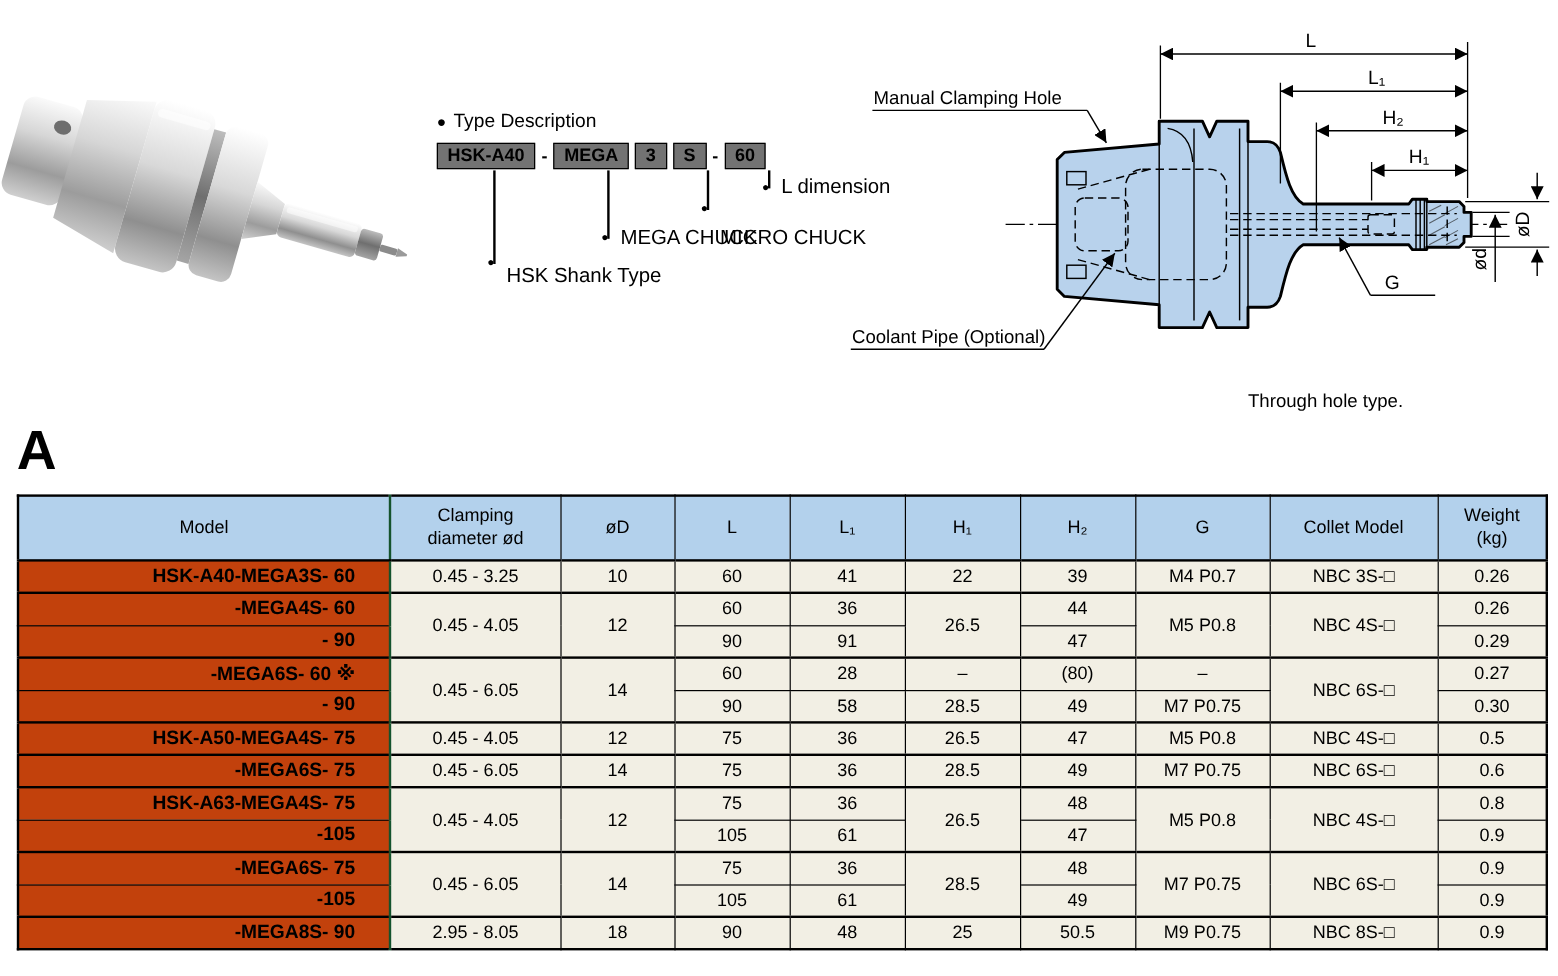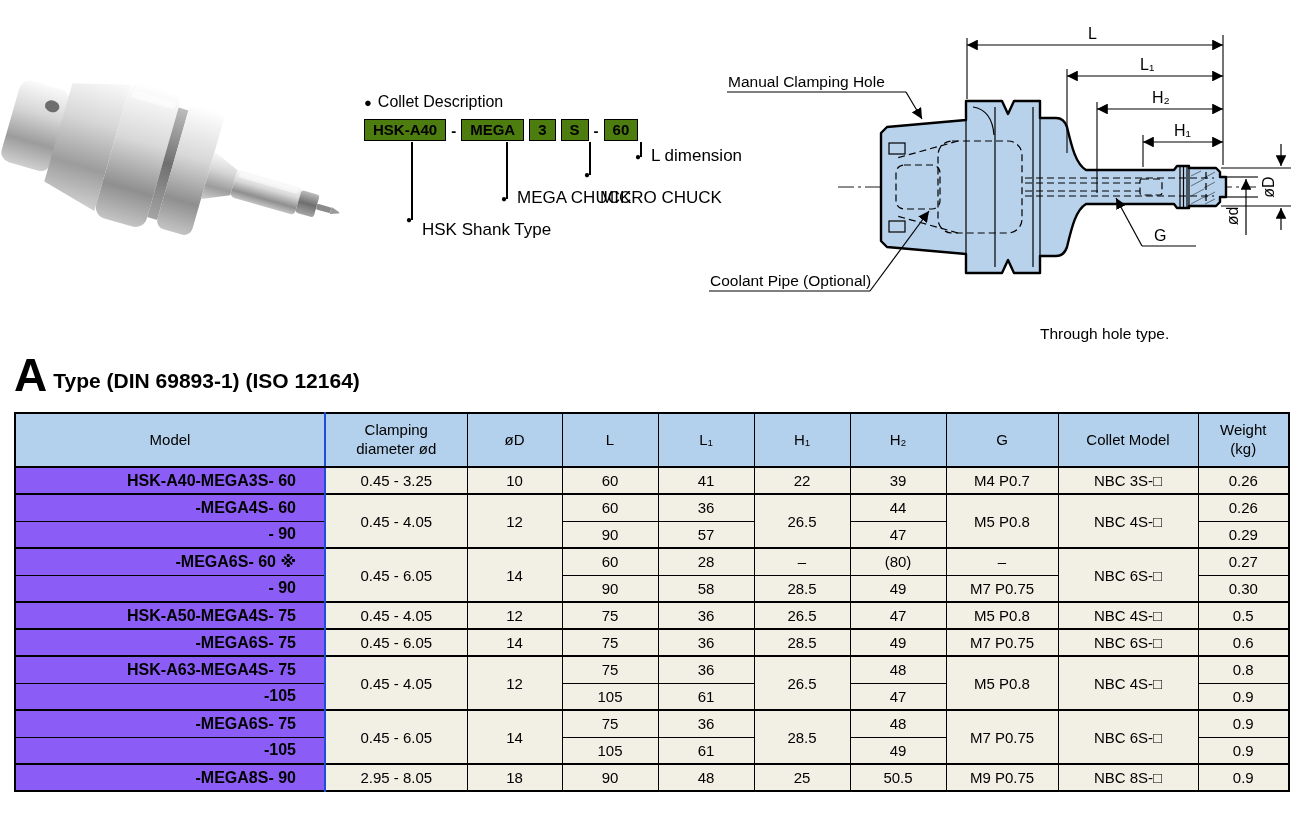--- a/index.html
+++ b/index.html
@@ -9,21 +9,21 @@
     font-family:"Liberation Sans","DejaVu Sans",sans-serif; color:#000;
   }
   
   #photo { position:absolute; left:0; top:5px; }
   
   #model-desc { position:absolute; left:356px; top:93px; width:430px; height:160px; }
   .md-heading { position:absolute; left:8px; top:0; font-size:16px; white-space:nowrap; }
   .md-heading .dot { font-size:13px; margin-right:6px; }
   .md-boxes { position:absolute; left:8px; top:26px; display:flex; align-items:center; gap:5px; }
   .md-box {
-    background:#4d7c0f; border:1.6px solid #000; padding:1px 8px 2px 8px;
+    background:#737373; border:1.6px solid #000; padding:1px 8px 2px 8px;
     font-weight:bold; font-size:15px; white-space:nowrap;
   }
   .md-dash { font-weight:bold; font-size:15px; }
   .vline { position:absolute; width:1.5px; background:#000; }
   .dot-abs { position:absolute; font-size:10px; line-height:10px; }
   .md-callout { position:absolute; font-size:17px; white-space:nowrap; }
   
   #diagram { position:absolute; left:690px; top:15px; }
   #diagram text { font-size:15.5px; }
   #diagram .dim { font-size:16px; }
@@ -34,24 +34,24 @@
   
   #spec-table { position:absolute; left:14px; top:412px; }
   table { border-collapse:collapse; table-layout:fixed; width:1274px; border:2.5px solid #000; }
   th, td { border:1px solid #000; text-align:center; vertical-align:middle; }
   thead th {
     background:#b3d1ec; font-weight:normal; font-size:15px; height:54px;
     white-space:pre-line; border-bottom:2.5px solid #000; line-height:1.25;
   }
   tbody td { background:#f2efe4; font-size:15px; height:27px; padding:0 2px; }
   tbody td.model {
-    background:#8b5cf6; font-weight:bold; font-size:16px;
+    background:#c2410c; font-weight:bold; font-size:16px;
     text-align:right; padding-right:28px; white-space:pre;
   }
-  th.model-col, td.model { border-right:2px solid #1d4ed8; }
+  th.model-col, td.model { border-right:2px solid #14532d; }
   tr.group-start td { border-top:2.2px solid #000; }
 </style>
 </head>
 <body>
 
 <svg id="photo" width="345" height="285" viewBox="0 0 345 285">
   <defs>
     <linearGradient id="met1" x1="0" y1="0" x2="0" y2="1">
       <stop offset="0" stop-color="#fafafa"></stop>
         <stop offset="0.35" stop-color="#d6d6d6"></stop>
@@ -82,21 +82,21 @@
     <rect x="410" y="104" width="26" height="32" rx="4" fill="url(#met3)"></rect>
     <rect x="436" y="116" width="20" height="8" rx="2" fill="#8b8b8b"></rect>
     <polygon points="456,115 468,119 468,121 456,125" fill="#9a9a9a"></polygon>
     <rect x="150" y="36" width="62" height="10" rx="5" fill="#ffffff" opacity="0.55"></rect>
     <rect x="322" y="104" width="84" height="7" rx="3" fill="#ffffff" opacity="0.5"></rect>
   </g>
 </svg>
 
 <div id="model-desc">
   <div class="md-heading">
-    <span class="dot">●</span><span>Collet Description</span>
+    <span class="dot">●</span><span>Type Description</span>
   </div>
   <div class="md-boxes">
     <span class="md-box">HSK-A40</span>
     <span class="md-dash">-</span>
     <span class="md-box">MEGA</span>
     <span class="md-box">3</span>
     <span class="md-box">S</span>
     <span class="md-dash">-</span>
     <span class="md-box">60</span>
   </div>
@@ -199,21 +199,20 @@
 
   <text x="20" y="271">Coolant Pipe (Optional)</text>
   <line x1="19" y1="276" x2="180" y2="276" stroke="#000" stroke-width="1.2"></line>
   <path d="M 180,276 L 239,196" stroke="#000" stroke-width="1.2" marker-end="url(#arr)" fill="none"></path>
 
   <text x="350" y="324">Through hole type.</text>
 </svg>
 
 <div id="section-title">
   <span class="big-letter">A</span>
-  <span class="title-text">Type (DIN 69893-1) (ISO 12164)</span>
 </div>
 
 <div id="spec-table">
   <table>
     <colgroup id="cols">
         <col style="width: 310px;">
         <col style="width: 142px;">
         <col style="width: 95px;">
         <col style="width: 96px;">
         <col style="width: 96px;">
@@ -260,21 +259,21 @@
           <td>36</td>
           <td rowspan="2">26.5</td>
           <td>44</td>
           <td rowspan="2">M5 P0.8</td>
           <td rowspan="2">NBC 4S-□</td>
           <td>0.26</td>
         </tr>
         <tr>
           <td class="model">- 90</td>
           <td>90</td>
-          <td>57</td>
+          <td>91</td>
           <td>47</td>
           <td>0.29</td>
         </tr>
         <tr class="group-start">
           <td class="model">-MEGA6S- 60 ※</td>
           <td rowspan="2">0.45 - 6.05</td>
           <td rowspan="2">14</td>
           <td>60</td>
           <td>28</td>
           <td>–</td>

